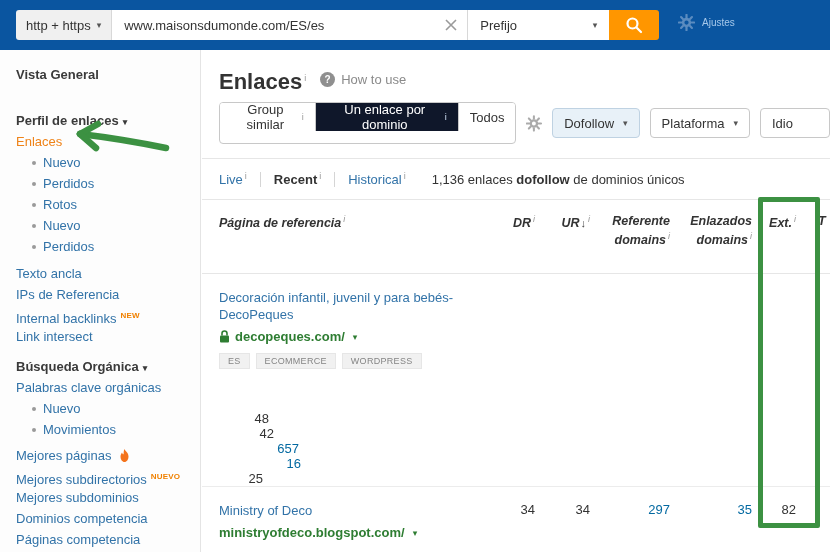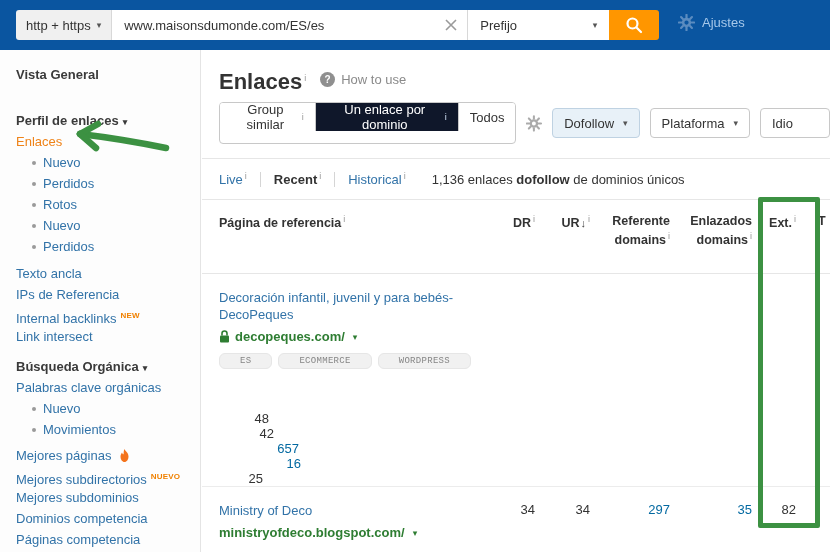--- a/index.html
+++ b/index.html
@@ -15,21 +15,21 @@
   .url-input-wrap { position:relative; width:356px; height:30px; background:#fff; border-left:1px solid #d8d8d8; }
   .url-input { width:100%; height:30px; border:none; outline:none; padding:0 30px 0 12px;
     font:13px "Liberation Sans",sans-serif; color:#333; }
   .clear-x { position:absolute; right:8px; top:7px; width:16px; height:16px; cursor:pointer; }
   .mode-btn { width:142px; height:30px; background:#fff; border:none; border-left:1px solid #d8d8d8;
     font:13px "Liberation Sans",sans-serif; color:#333; display:flex; align-items:center;
     justify-content:space-between; padding:0 12px; cursor:pointer; }
   .search-btn { width:50px; height:30px; background:#ff9600; border:none; border-radius:0 3px 3px 0;
     display:flex; align-items:center; justify-content:center; cursor:pointer; }
   .settings { position:absolute; left:678px; top:14px; display:flex; align-items:center; gap:7px; cursor:pointer; }
-  .settings-label { font-size:13px; color:#a6c8ea; }
+  .settings-label { font-size:10px; color:#a6c8ea; }
   .caret { font-size:9px; color:#555; }
   .caret.green { color:#2e7d32; margin-left:3px; }
 
   
   .sidebar { position:absolute; left:0; top:50px; width:201px; height:502px; background:#fdfdfd;
     border-right:1px solid #e4e4e4; padding:14px 0 0 16px; overflow:hidden; }
   .nav-item { height:21px; line-height:21px; font-size:13px; color:#3273a8; cursor:pointer; white-space:nowrap; }
   .nav-item.bold { color:#3a3a3a; font-weight:bold; cursor:default; }
   .nav-item.active { color:#ef8318; }
   .nav-item.sub { padding-left:16px; display:flex; align-items:center; gap:7px; }
@@ -60,41 +60,41 @@
   .tabs-row { height:42px; border-top:1px solid #e6e6e6; border-bottom:1px solid #e6e6e6; margin-top:20px;
     display:flex; align-items:center; padding-left:17px; }
   .tab { font-size:13px; color:#3273a8; cursor:pointer; }
   .tab.active { color:#333; font-weight:bold; cursor:default; }
   .vsep { width:1px; height:15px; background:#d5d5d5; margin:0 13px; }
   .summary { margin-left:26px; font-size:13px; color:#333; }
   .summary b { font-weight:bold; }
 
   
   .thead { height:74px; border-bottom:1px solid #e6e6e6; display:flex; padding:14px 0 11px 17px;
-    font-size:12.5px; font-weight:bold; color:#333; }
+    font-size:12.5px; font-weight:bold; color:#333;font-style:italic; }
   .trow { display:flex; padding:15px 0 0 17px; font-size:13px; color:#333; }
   .row1 { height:213px; border-bottom:1px solid #ececec;flex-direction:column; }
   .row2 { height:64px; }
   .c { flex:0 0 auto; }
   .c.name { flex:1 1 auto; padding-right:10px; }
   .c.dr  { width:50px; text-align:right; }
   .c.ur  { width:55px; text-align:right; }
   .c.ref { width:80px; text-align:right; }
   .c.enl { width:82px; text-align:right; }
   .c.ext { width:60px; text-align:right; padding-right:16px; }
   .c.tcol{ width:18px; padding-left:6px; }
   .h2line { line-height:15px; }
   .sort-arrow { font-size:11px; color:#444; margin-left:1px; }
 
   .rtitle { display:block; color:#3273a8; font-size:13px; line-height:17px; max-width:262px; cursor:pointer; text-decoration:none; }
   .domain-line { display:flex; align-items:center; gap:5px; margin-top:6px; }
   .domain { color:#2e7d32; font-weight:bold; font-size:13px; cursor:pointer; }
   .badges { display:flex; gap:6px; margin-top:9px; }
-  .badge { background:#f1f1f1; border:1px solid #e6e6e6; border-radius:6px; color:#858585; font-size:9px;
-    padding:2px 20px; letter-spacing:.3px;font-family:Liberation Mono, monospace; }
+  .badge { background:#f1f1f1; border:1px solid #e6e6e6; border-radius:0; color:#858585; font-size:9px;
+    padding:2px 8px; letter-spacing:.3px; }
   .num-link { color:#0369a1; cursor:pointer; }
 
   
   .annot-rect { position:absolute; left:758px; top:197px; width:62px; height:331px;
     border:5px solid #3c9142; border-radius:2px; pointer-events:none; z-index:20; }
   .annot-arrow { position:absolute; left:72px; top:119px; z-index:20; pointer-events:none; }
 </style>
 </head>
 <body>
 

